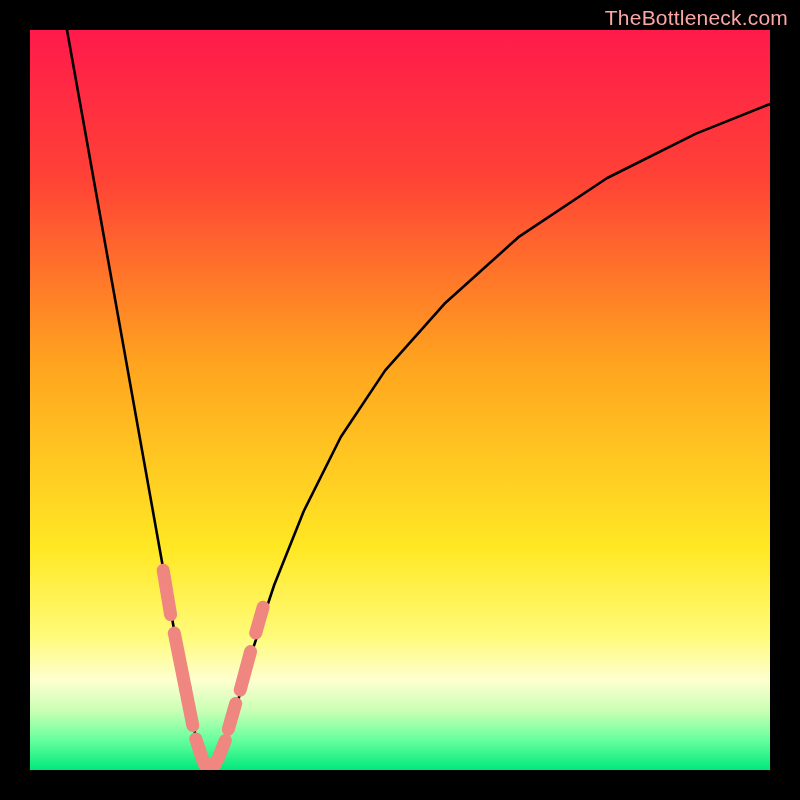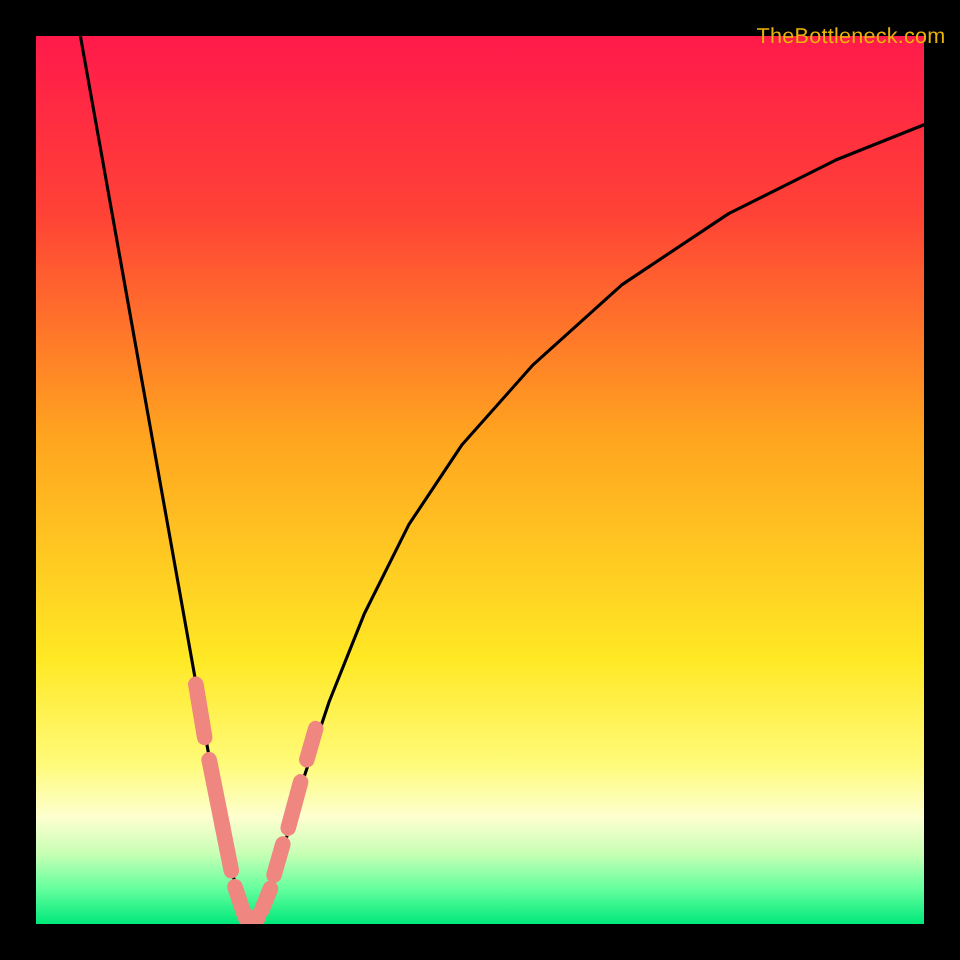--- a/index.html
+++ b/index.html
@@ -29,24 +29,24 @@
   }
   .gradient {
     position: absolute;
     top: 0;
     left: 0;
     width: 100%;
     height: 100%;
   }
   .watermark {
     position: absolute;
-    top: 20px;
+    top: 6px;
     right: 12px;
-    color: #eab308;
-    font-size: 18px;
+    color: #fca5a5;
+    font-size: 21px;
     font-weight: 400;
     letter-spacing: 0.2px;
   }
   svg.curves {
     position: absolute;
     top: 0;
     left: 0;
   }
 </style>
 </head>

